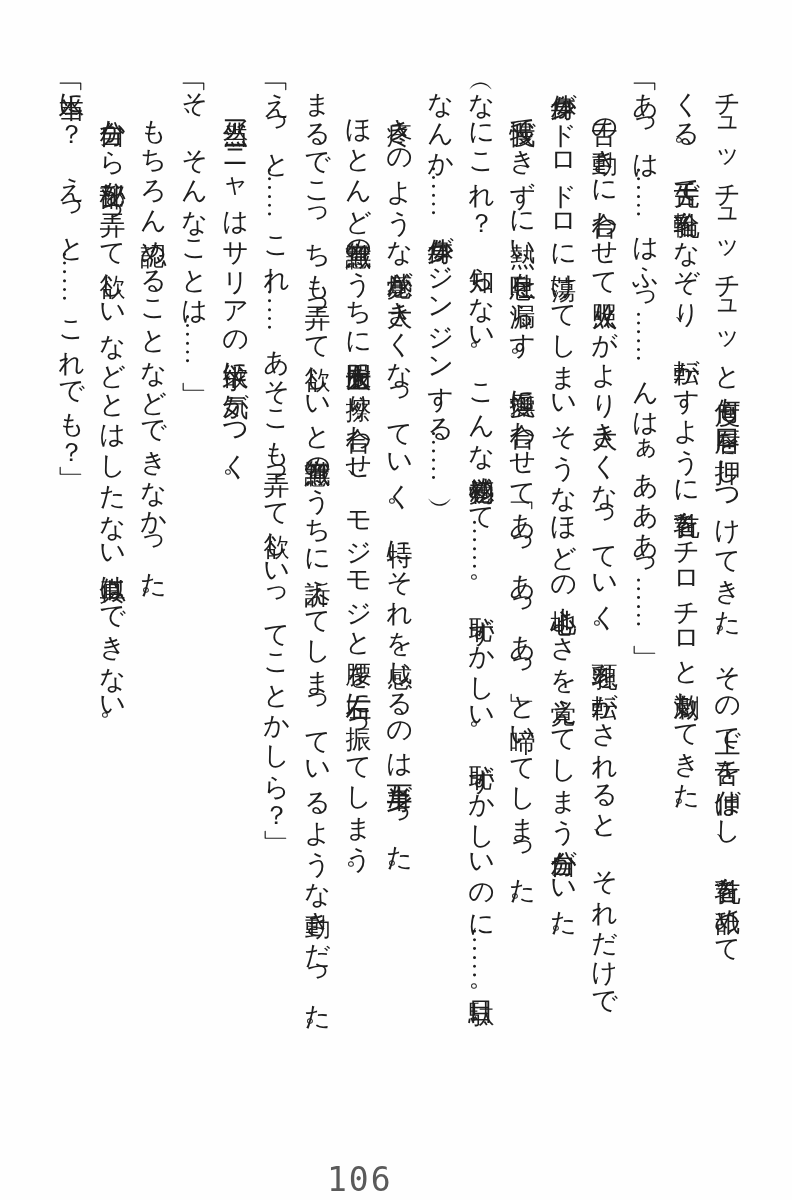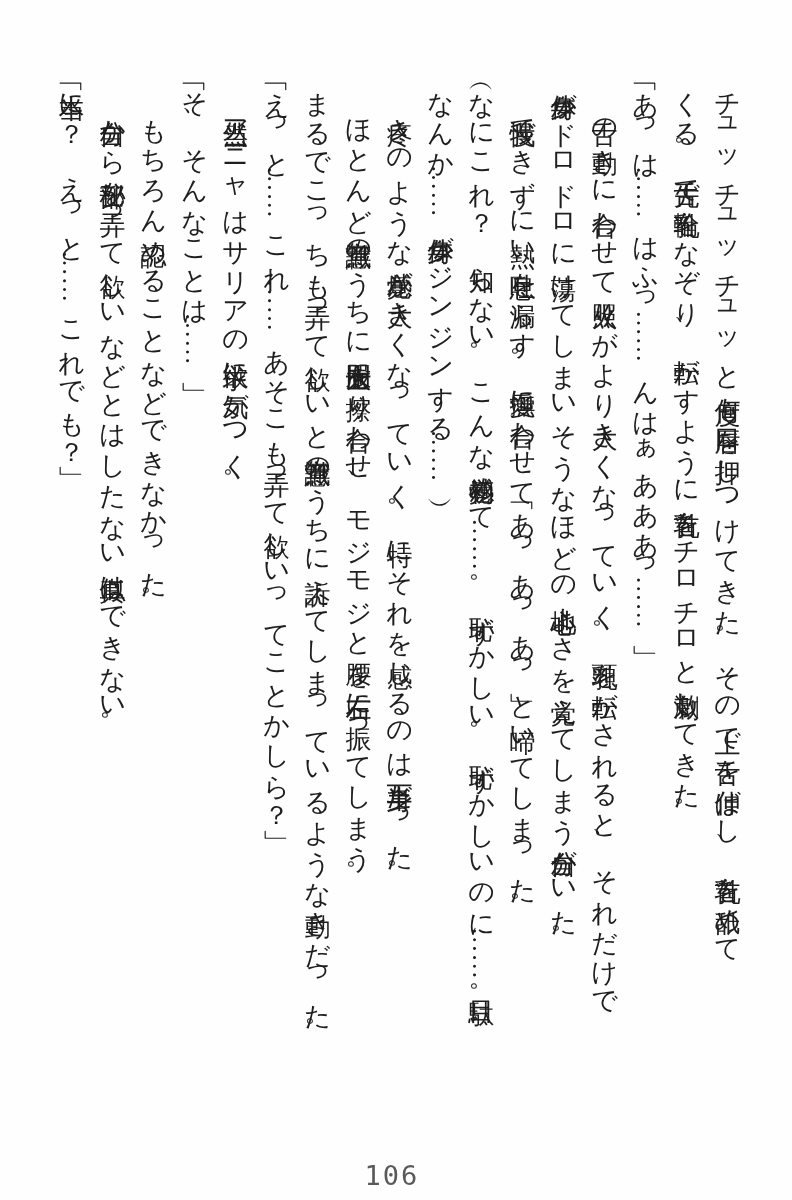--- a/index.html
+++ b/index.html
@@ -36,23 +36,22 @@
   }
   .line {
     display: block;
     white-space: nowrap;
   }
   .page-number {
     position: absolute;
     top: 1160px;
     left: 327px;
     width: 130px;
-    text-align: center;
     font-family: "DejaVu Sans Mono", monospace;
-    font-size: 27px;
+    font-size: 33px;
     letter-spacing: 2px;
     color: #5a5a5a;
   }
 </style>
 </head>
 <body>
 
 <div class="page">
   <div class="text-area">
       <p class="para">

